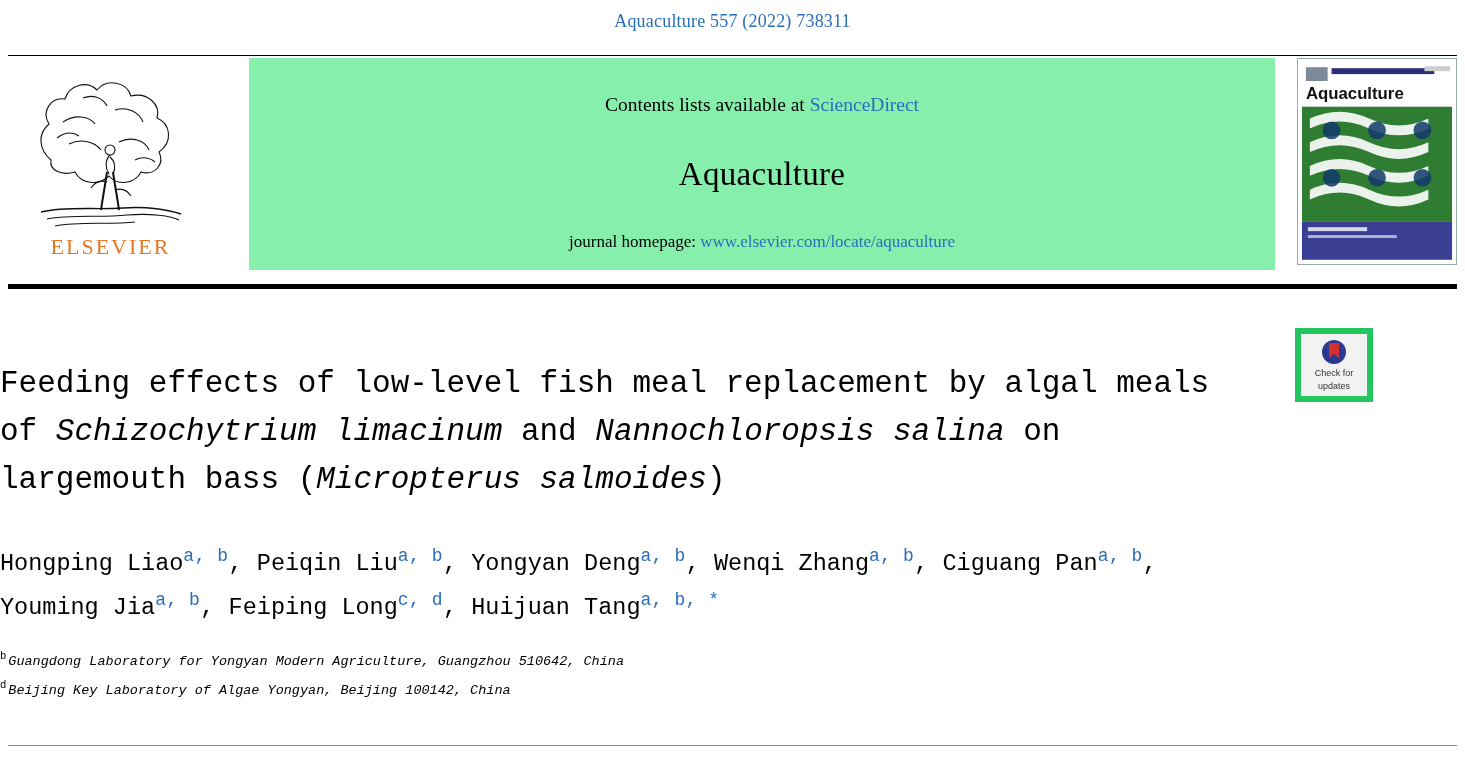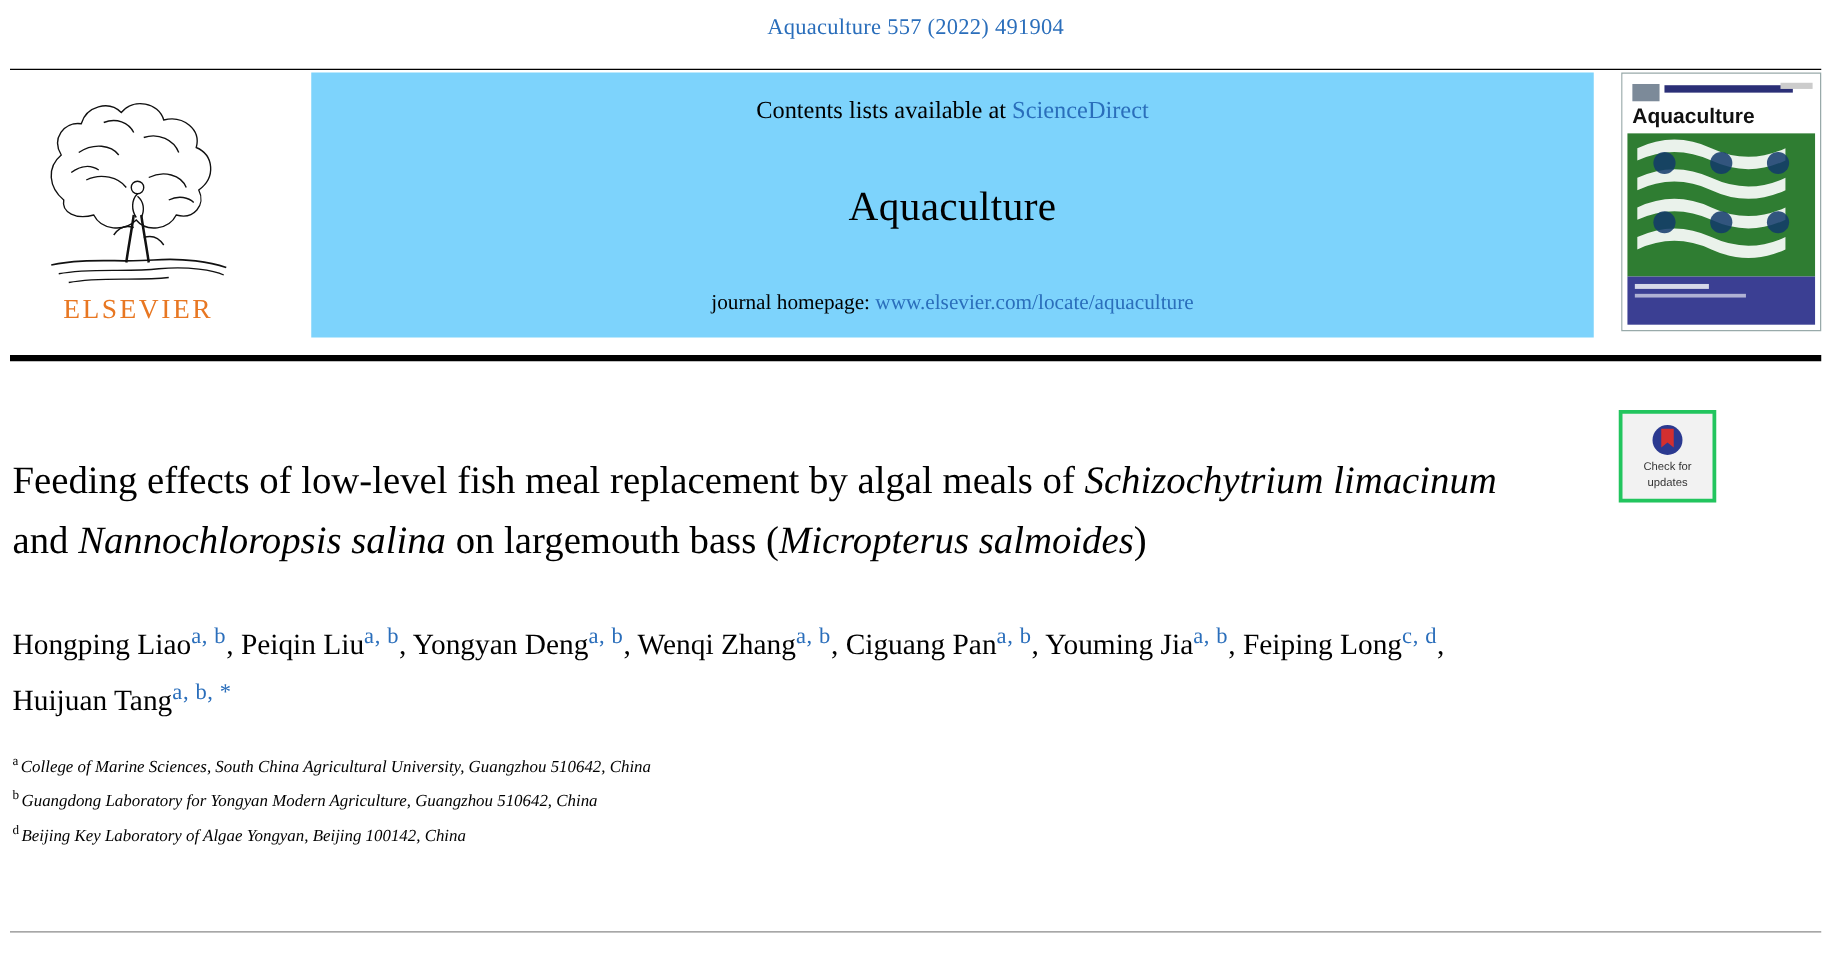--- a/index.html
+++ b/index.html
@@ -60,26 +60,26 @@
   .elsevier-word {
     font-family: "Liberation Serif", serif;
     font-size: 22px;
     letter-spacing: 2px;
     color: #e87722;
     font-weight: 400;
     margin-top: 2px;
   }
   .journal-band {
     flex: 1 1 auto;
-    background: #7dd3fc;
+    background: #86efac;
     display: flex;
     flex-direction: column;
     align-items: center;
     justify-content: space-between;
-    padding: 20px 0 18px 0;
+    padding: 36px 0 18px 0;
     box-sizing: border-box;
     margin-left: 36px;
   }
   .contents-line {
     font-size: 19.5px;
     color: #000;
   }
   .contents-line a, .homepage-line a {
     color: #2a6ebb;
     text-decoration: none;
@@ -114,42 +114,43 @@
   }
 
   
   .crossmark {
     position: absolute;
     right: 92px;
     top: 328px;
     width: 78px;
     height: 74px;
     background: #f2f2f2;
-    border: 3px solid #22c55e;
+    border: 6px solid #22c55e;
     box-sizing: border-box;
     display: flex;
     flex-direction: column;
     align-items: center;
     justify-content: center;
   }
   .crossmark .cm-text {
     font-family: "Liberation Sans", sans-serif;
     font-size: 9px;
     line-height: 10px;
     text-align: center;
     color: #333;
     margin-top: 3px;
   }
 
   
   .article {
     position: absolute;
-    left: 10px;
+    left: 0;
     top: 360px;
     width: 1210px;
+    font-family: Liberation Mono, monospace;
   }
   .title {
     font-size: 31px;
     line-height: 48px;
     font-weight: 400;
     margin: 0;
   }
   .title i { font-style: italic; }
 
   
@@ -184,21 +185,21 @@
     right: 8px;
     top: 745px;
     border-top: 1px solid #8a8a8a;
   }
 </style>
 </head>
 <body>
 
 <div class="page">
 
-  <div class="running-head">Aquaculture 557 (2022) 491904</div>
+  <div class="running-head">Aquaculture 557 (2022) 738311</div>
 
   <div class="masthead-rule"></div>
 
   <div class="masthead">
 
     <div class="elsevier-logo">
       <span>
         <svg class="tree-svg" width="176" height="168" viewBox="0 0 176 168" aria-hidden="true">
           <g fill="none" stroke="#111" stroke-width="1.1">
 
@@ -286,20 +287,19 @@
   <div class="article">
     <h1 class="title">
       <span>Feeding effects of low-level fish meal replacement by algal meals of </span><i>Schizochytrium limacinum</i><span> and </span><i>Nannochloropsis salina</i><span> on largemouth bass (</span><i>Micropterus salmoides</i><span>)</span>
     </h1>
 
     <div class="authors">
       <span><span>Hongping Liao</span><sup>a, b</sup><span>, </span></span><span><span>Peiqin Liu</span><sup>a, b</sup><span>, </span></span><span><span>Yongyan Deng</span><sup>a, b</sup><span>, </span></span><span><span>Wenqi Zhang</span><sup>a, b</sup><span>, </span></span><span><span>Ciguang Pan</span><sup>a, b</sup><span>, </span></span><span><span>Youming Jia</span><sup>a, b</sup><span>, </span></span><span><span>Feiping Long</span><sup>c, d</sup><span>, </span></span><span><span>Huijuan Tang</span><sup>a, b, *</sup></span>
     </div>
 
     <div class="affiliations">
-      <div><span class="aff-mark">a</span><span>College of Marine Sciences, South China Agricultural University, Guangzhou 510642, China</span></div>
       <div><span class="aff-mark">b</span><span>Guangdong Laboratory for Yongyan Modern Agriculture, Guangzhou 510642, China</span></div>
       <div><span class="aff-mark">d</span><span>Beijing Key Laboratory of Algae Yongyan, Beijing 100142, China</span></div>
     </div>
   </div>
 
   <div class="bottom-rule"></div>
 </div>
 
 </body></html>

